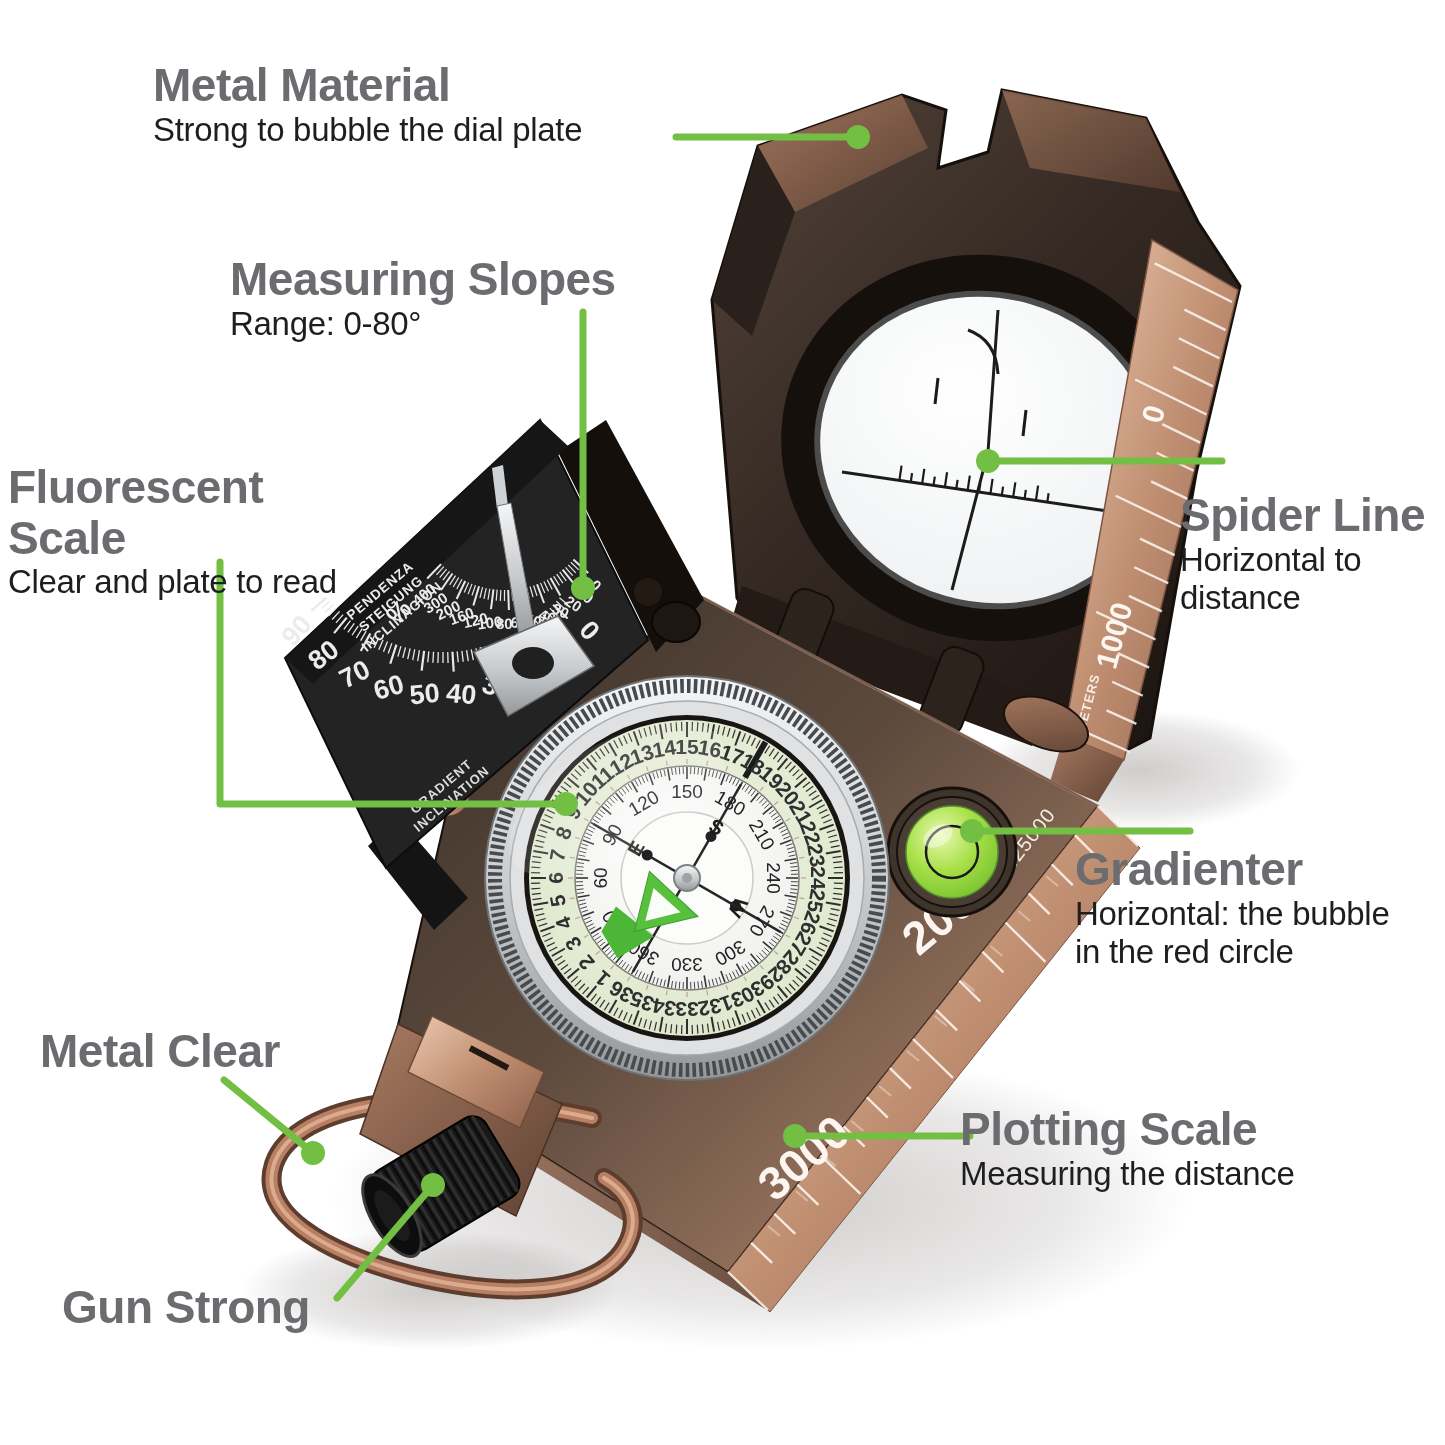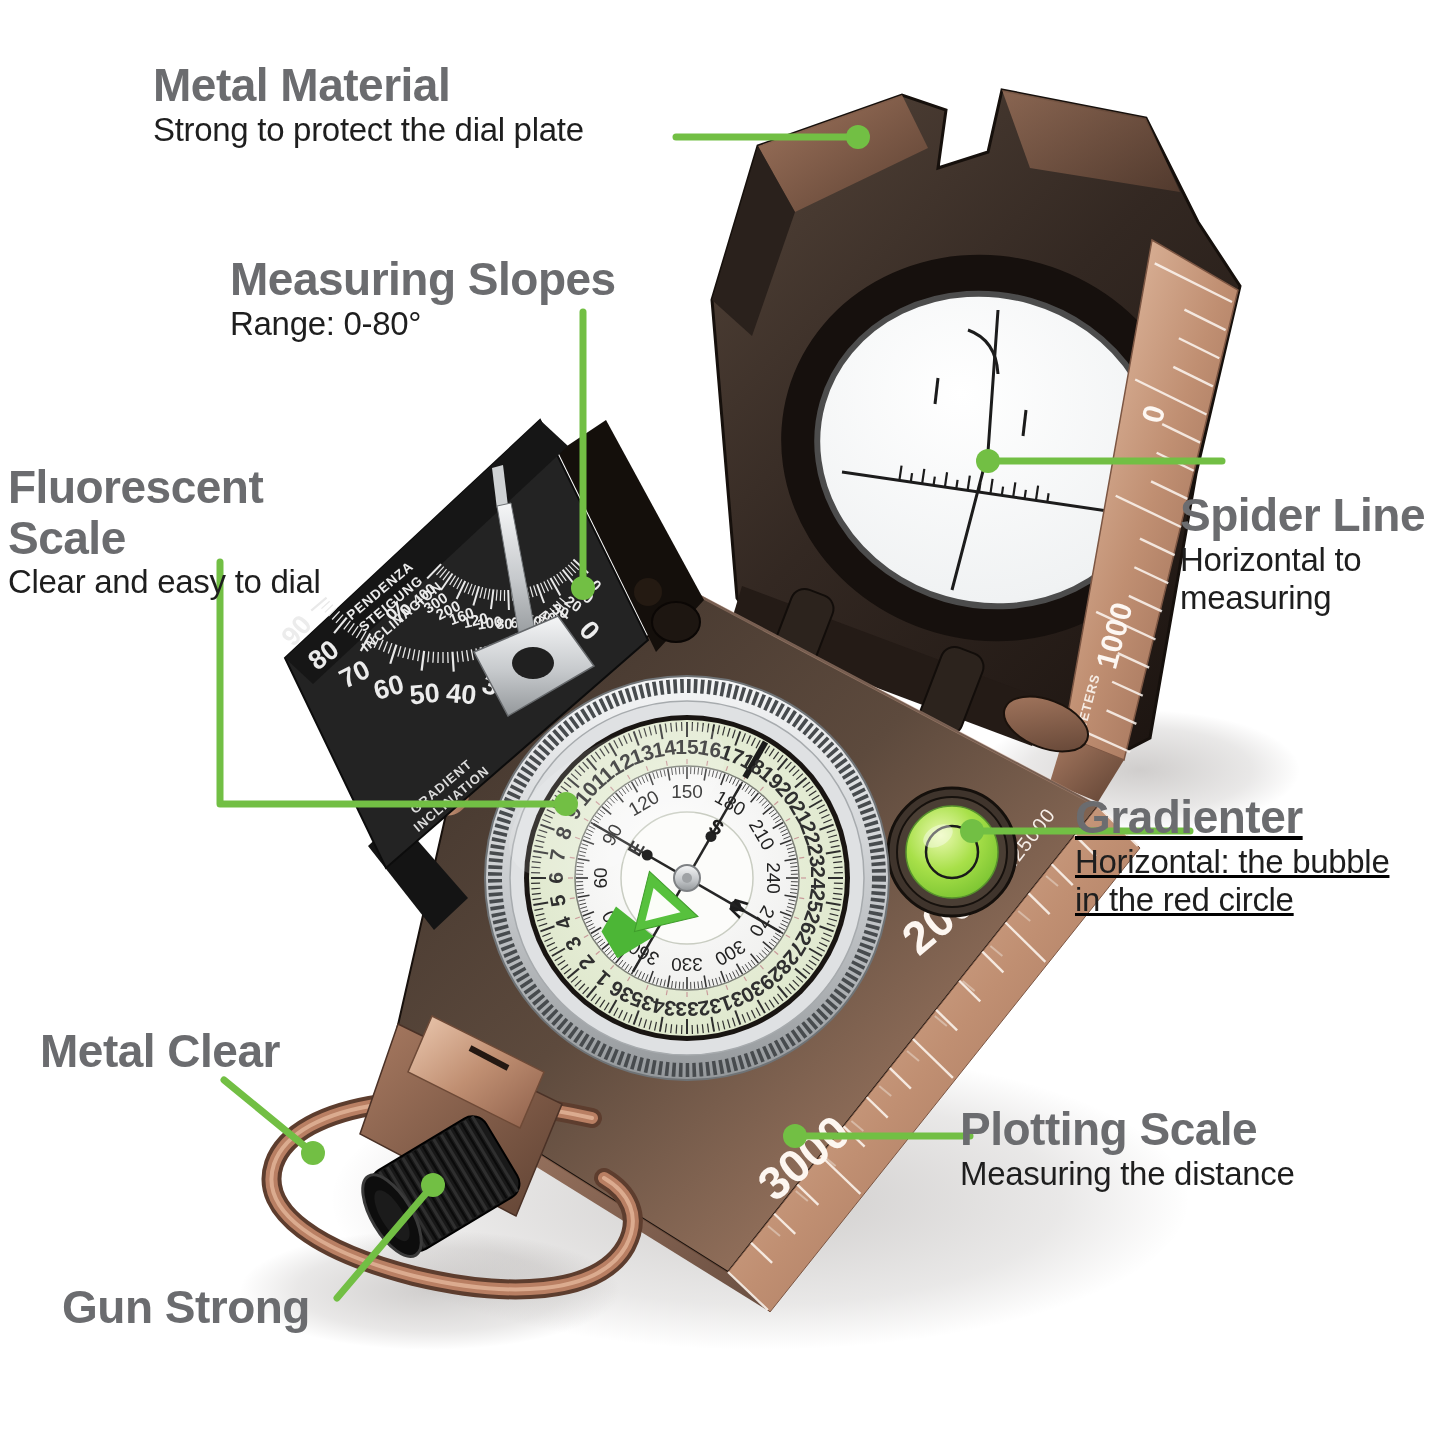--- a/index.html
+++ b/index.html
@@ -1038,40 +1038,40 @@
         <circle cx="313" cy="1153" r="12" fill="#72bf44"></circle>
         <polyline points="337,1298 433,1185" fill="none" stroke="#72bf44" stroke-width="7" stroke-linecap="round" stroke-linejoin="round"></polyline>
         <circle cx="433" cy="1185" r="12" fill="#72bf44"></circle>
         <polyline points="970,1136 795,1136" fill="none" stroke="#72bf44" stroke-width="7" stroke-linecap="round" stroke-linejoin="round"></polyline>
         <circle cx="795" cy="1136" r="12" fill="#72bf44"></circle>
       </g>
 </svg>
 
 <div class="callout" style="left:153px;top:60px;width:560px;">
   <div class="co-title">Metal Material</div>
-  <div class="co-sub">Strong to protect the dial plate</div>
+  <div class="co-sub">Strong to bubble the dial plate</div>
 </div>
 
 <div class="callout" style="left:230px;top:254px;width:460px;">
   <div class="co-title">Measuring Slopes</div>
   <div class="co-sub">Range: 0-80°</div>
 </div>
 
 <div class="callout" style="left:8px;top:462px;width:380px;">
   <div class="co-title">Fluorescent Scale</div>
-  <div class="co-sub">Clear and easy to dial</div>
+  <div class="co-sub">Clear and plate to read</div>
 </div>
 
 <div class="callout" style="left:1180px;top:466px;width:262px;margin-top:24px;">
   <div class="co-title">Spider Line</div>
   <div class="co-sub">Horizontal to</div>
-  <div class="co-sub">measuring</div>
+  <div class="co-sub">distance</div>
 </div>
 
-<div class="callout" style="left:1075px;top:792px;width:370px;text-decoration:underline;">
+<div class="callout" style="left:1075px;top:844px;width:370px;">
   <div class="co-title">Gradienter</div>
   <div class="co-sub">Horizontal: the bubble</div>
   <div class="co-sub">in the red circle</div>
 </div>
 
 <div class="callout" style="left:40px;top:1026px;width:256px;">
   <div class="co-title">Metal Clear</div>
 </div>
 
 <div class="callout" style="left:62px;top:1282px;width:330px;">

